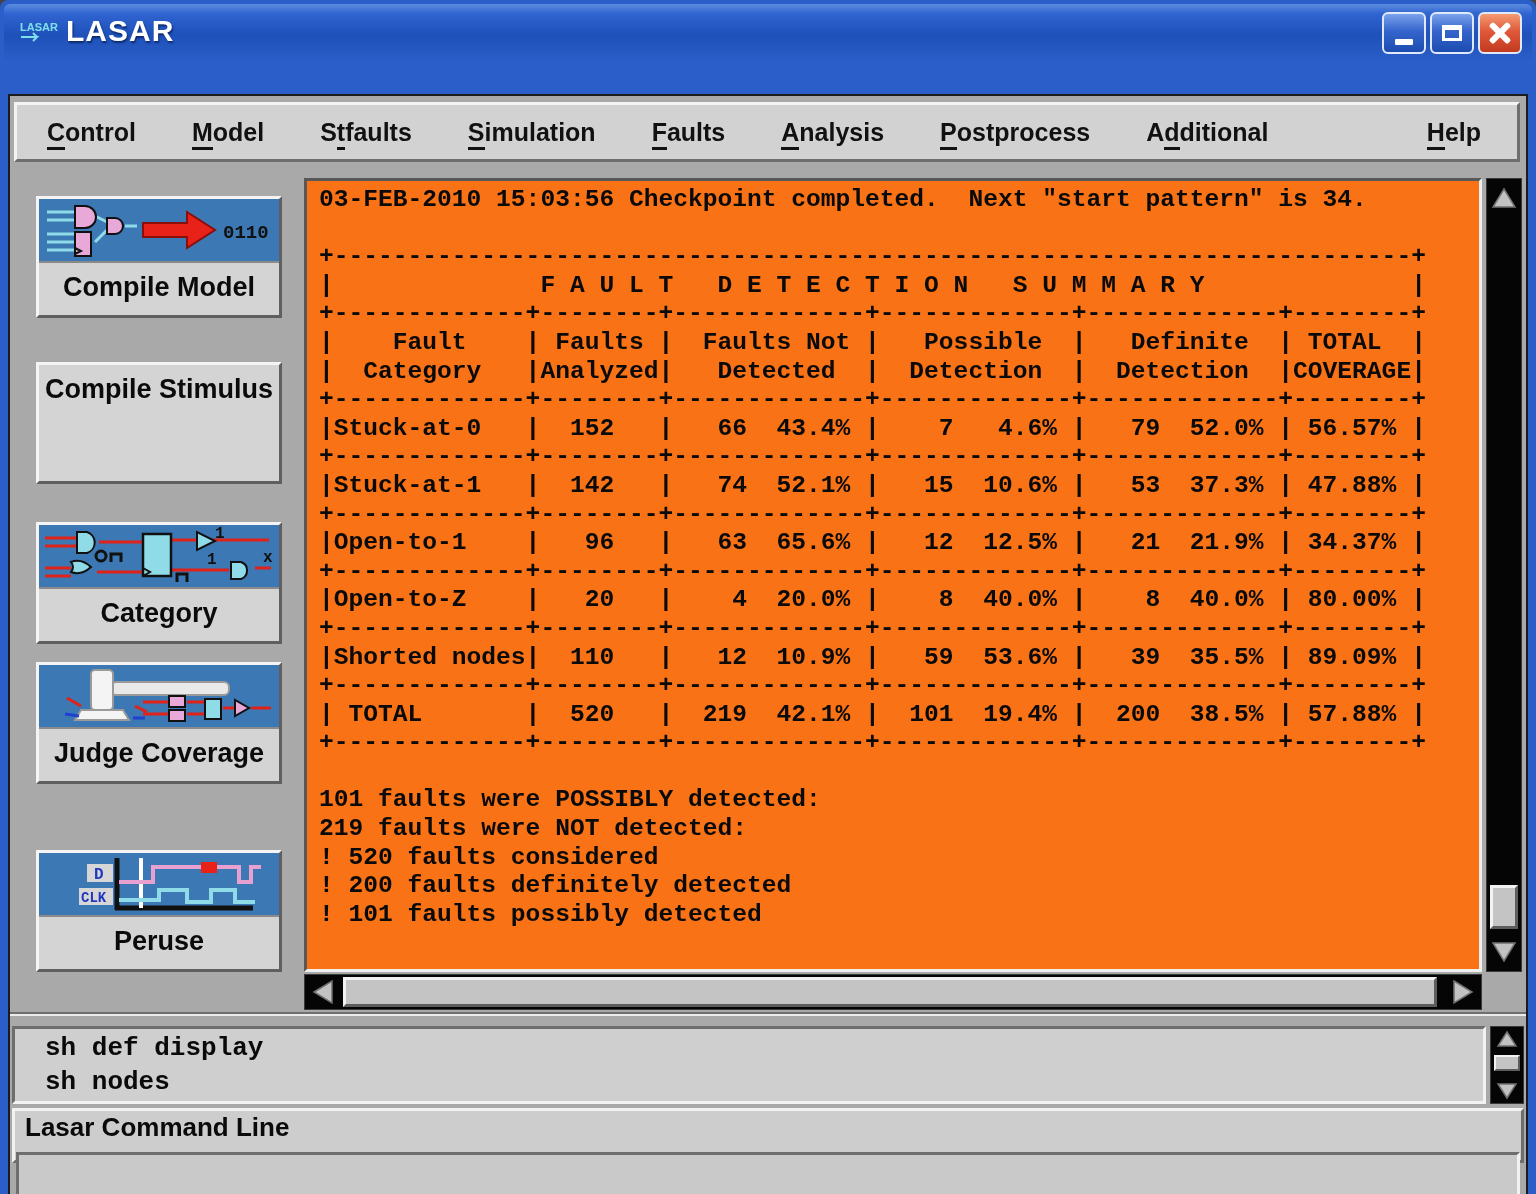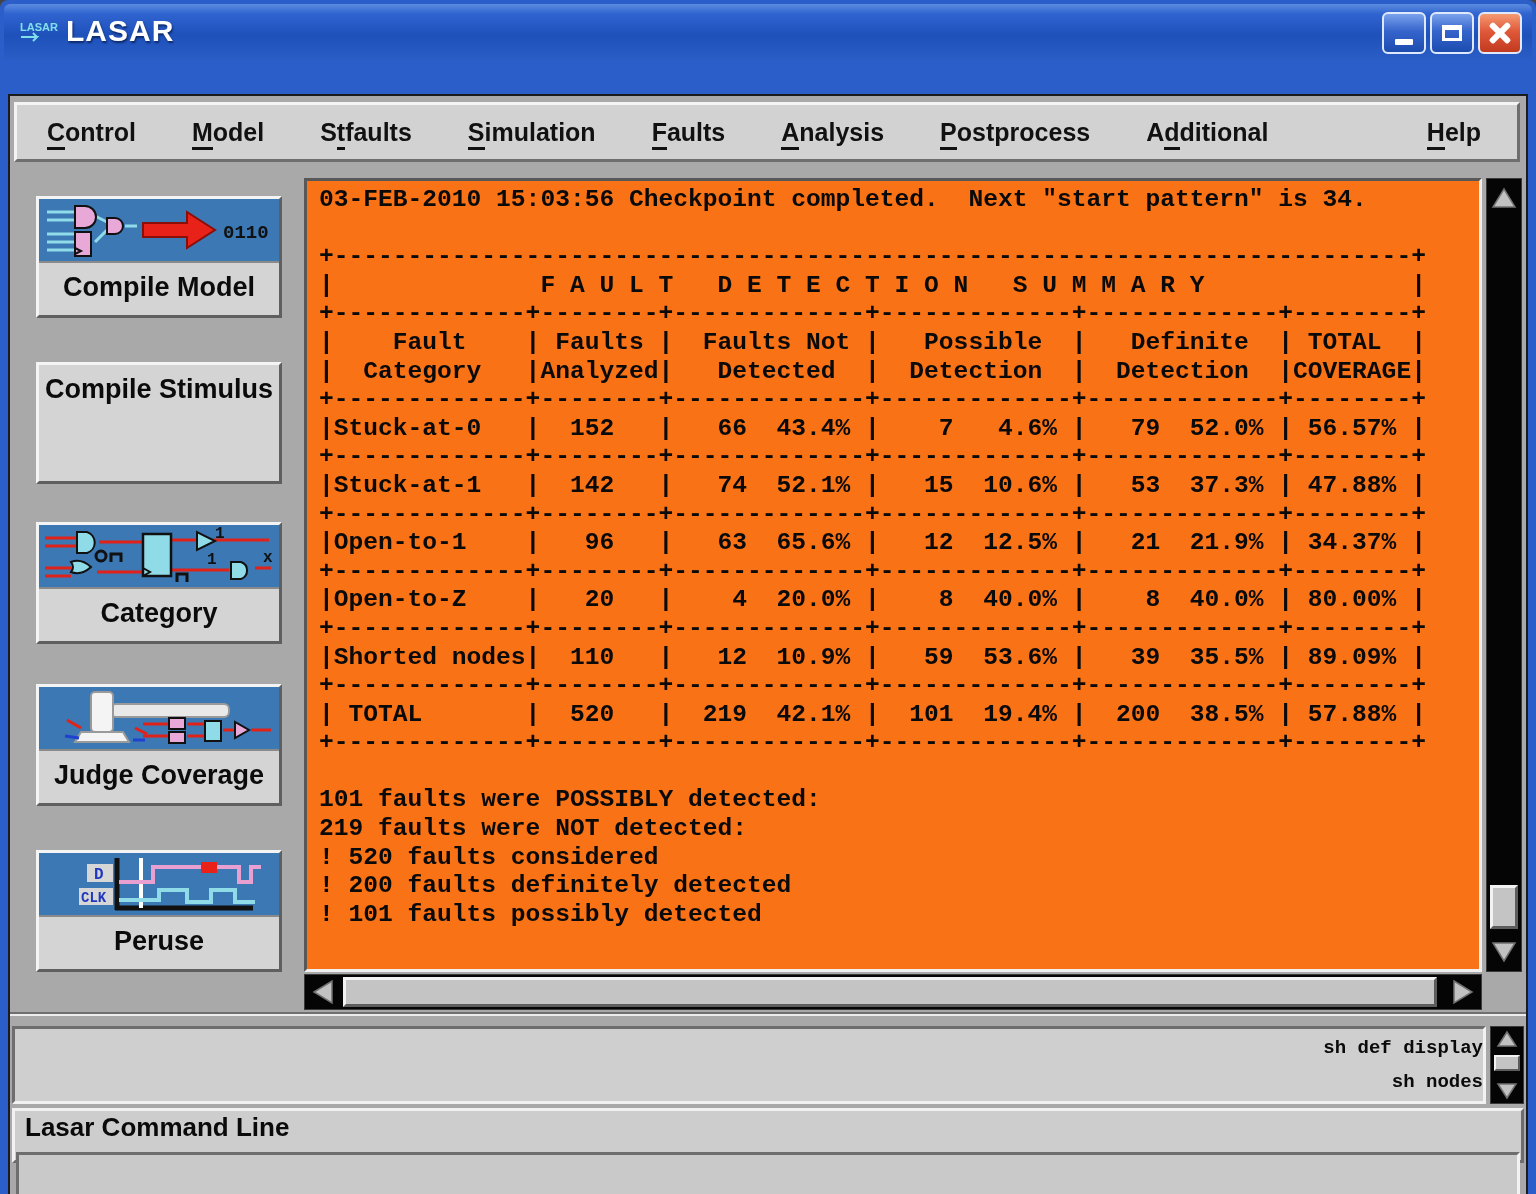--- a/index.html
+++ b/index.html
@@ -66,22 +66,22 @@
   .hscroll .left{left:0;} .hscroll .right{right:0;}
   .h-thumb{position:absolute;left:38px;top:2px;right:44px;height:30px;background:#c4c4c4;
            border-top:3px solid #f2f2f2;border-left:3px solid #f2f2f2;
            border-bottom:3px solid #5d5d5d;border-right:3px solid #5d5d5d;}
   
   .bottom-sep{position:absolute;left:0;top:916px;width:1516px;height:4px;
               border-top:2px solid #6f6f6f;border-bottom:2px solid #ececec;}
   .history{position:absolute;left:2px;top:930px;width:1474px;height:78px;background:#cfcfcf;
            border-top:3px solid #6e6e6e;border-left:3px solid #6e6e6e;
            border-bottom:3px solid #f2f2f2;border-right:3px solid #f2f2f2;overflow:hidden;}
-  .history pre{margin:0;padding:2px 0 0 20px;font-family:"Liberation Mono",monospace;
-               font-weight:bold;font-size:19px;line-height:34px;color:#0a0a0a;white-space:pre;text-align:right;}
+  .history pre{margin:0;padding:2px 0 0 30px;font-family:"Liberation Mono",monospace;
+               font-weight:bold;font-size:26px;line-height:34px;color:#0a0a0a;white-space:pre;}
   .mini-scroll{position:absolute;left:1480px;top:930px;width:34px;height:78px;background:#050505;
                border:1px solid #3a3a3a;}
   .mini-scroll .arrow{position:absolute;left:0;width:32px;height:24px;
                       display:flex;align-items:center;justify-content:center;}
   .mini-scroll .up{top:0;} .mini-scroll .down{bottom:0;}
   .m-thumb{position:absolute;left:3px;top:28px;width:26px;height:16px;background:#c4c4c4;
            border-top:2px solid #f2f2f2;border-left:2px solid #f2f2f2;
            border-bottom:2px solid #5d5d5d;border-right:2px solid #5d5d5d;}
   .cmd-label-bar{position:absolute;left:2px;top:1012px;width:1512px;height:55px;background:#cdcdcd;
                  border-top:3px solid #f2f2f2;border-left:3px solid #f2f2f2;
@@ -185,21 +185,21 @@
           <polyline points="138,56 138,48 148,48 148,56" fill="none" stroke="#111" stroke-width="3"></polyline>
           <path d="M192 36 h10 a9 9 0 0 1 0 17 h-10 z" fill="#8fdce8" stroke="#111" stroke-width="2"></path>
           <text x="176" y="12" font-size="16" font-weight="bold" fill="#111" font-family="Liberation Mono, monospace">1</text>
           <text x="168" y="38" font-size="16" font-weight="bold" fill="#111" font-family="Liberation Mono, monospace">1</text>
           <text x="224" y="36" font-size="16" font-weight="bold" fill="#111" font-family="Liberation Mono, monospace">x</text>
         </svg>
       </div>
       <div class="side-label">Category</div>
     </div>
 
-    <div class="side-btn" style="top:588px;">
+    <div class="side-btn" style="top:566px;">
       <div class="side-icon">
         <svg viewBox="0 0 240 60">
           <rect x="72" y="16" width="118" height="13" rx="5" fill="#e9e9e9" stroke="#9a9a9a" stroke-width="2"></rect>
           <rect x="52" y="4" width="22" height="40" rx="4" fill="#f4f4f4" stroke="#9a9a9a" stroke-width="2"></rect>
           <polygon points="42,44 84,44 90,54 36,54" fill="#f4f4f4" stroke="#9a9a9a" stroke-width="2"></polygon>
           <g stroke="#e02218" stroke-width="3">
             <line x1="28" y1="32" x2="42" y2="40"></line>
               <line x1="96" y1="40" x2="108" y2="46"></line>
           </g>
           <g stroke="#2040d0" stroke-width="3">

